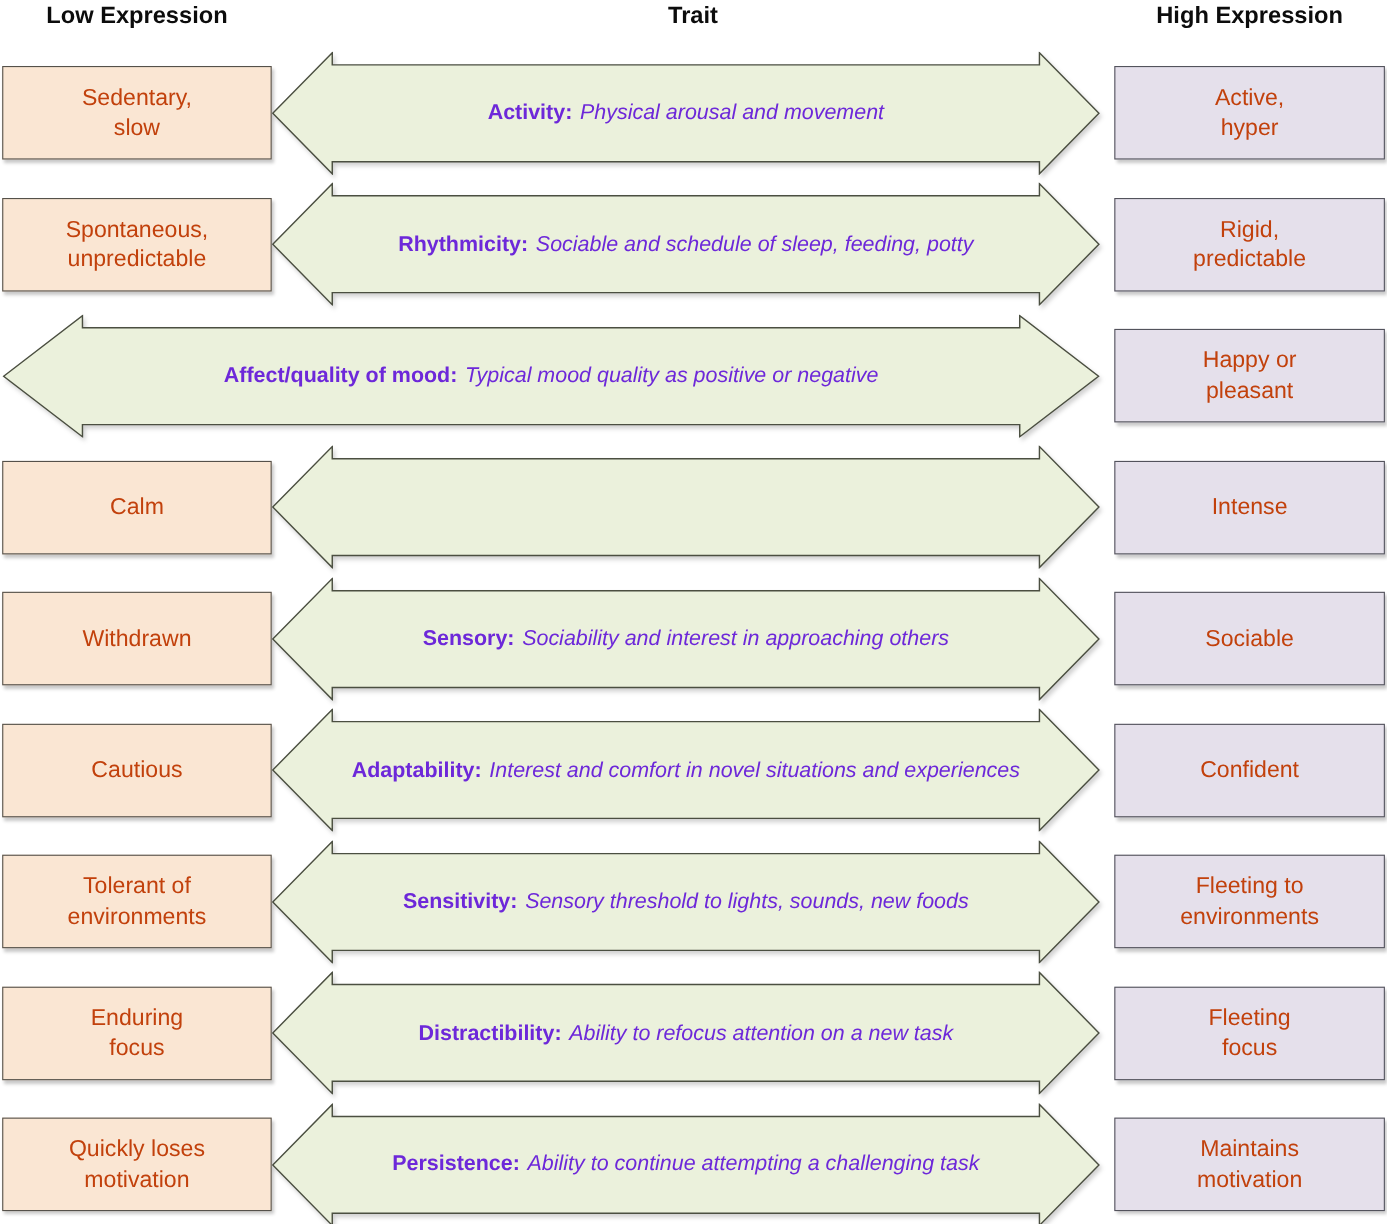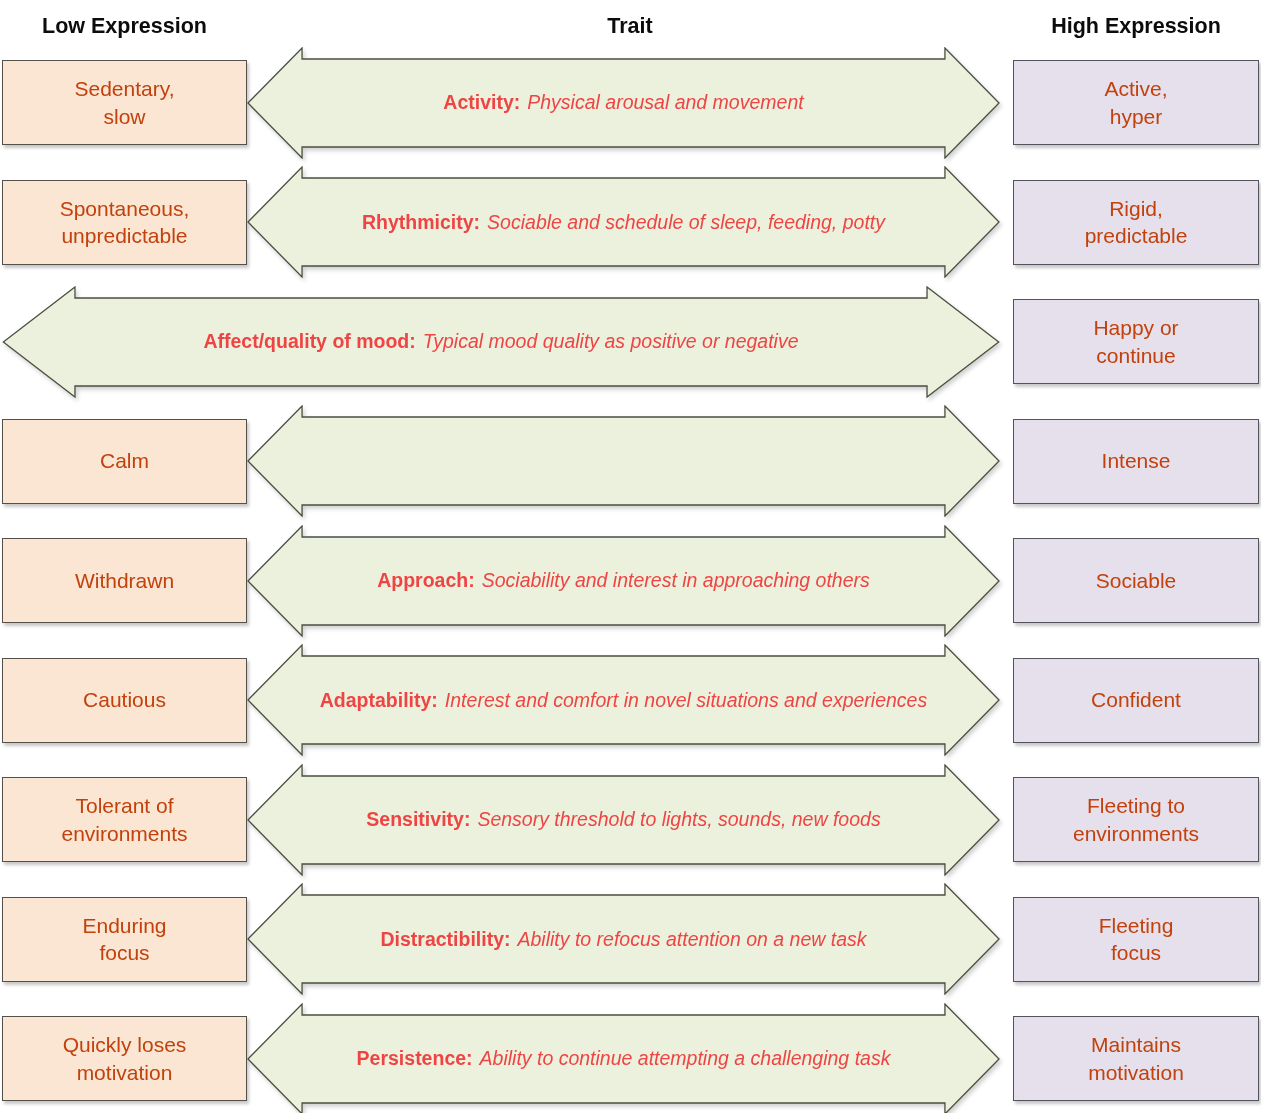--- a/index.html
+++ b/index.html
@@ -1,33 +1,33 @@
 <!DOCTYPE html>
 <html style="--low-box: #fae6d3; --high-box: #e5e0eb; --arrow: #ebf1dc;"><head>
 <meta charset="utf-8">
 <style>
   html,body{margin:0;padding:0;background:#ffffff;}
   body{width:1261px;height:1113px;overflow:hidden;font-family:"Liberation Sans",sans-serif;color:#111;}
   .diagram{position:relative;width:1261px;height:1113px;overflow:hidden;background:#fff;}
   .header{display:flex;height:43px;padding:0 2px;align-items:flex-start;}
-  .header-cell{display:flex;justify-content:center;padding-top:14px;font-weight:bold;font-size:21.5px;color:#0c0c0c;}
+  .header-cell{display:flex;justify-content:center;padding-top:2px;font-weight:bold;font-size:21.5px;color:#0c0c0c;}
   .header-cell.side{width:245px;flex:none;}
   .header-cell.side.right{width:246px;}
   .header-cell.mid{flex:1;}
   .rows{padding:0 2px;}
   .row{display:flex;align-items:center;height:119.5px;}
   .box{flex:none;width:245px;height:85px;box-sizing:border-box;display:flex;align-items:center;justify-content:center;
        text-align:center;white-space:pre-line;font-size:21px;line-height:1.32;color:#c2410c;
        border:1.6px solid #55514a;box-shadow:2px 3px 3px rgba(0,0,0,0.22);}
   .box.low{background:var(--low-box,#fae6d3);}
   .box.high{background:var(--high-box,#e5e0eb);border-color:#53535c;width:246px;margin-left:13px;}
   .arrow-cell{flex:1;position:relative;height:112px;display:flex;align-items:center;justify-content:center;}
   .arrow-cell svg{position:absolute;left:0;top:0;width:100%;height:100%;filter:drop-shadow(2px 3px 2px rgba(0,0,0,0.18));}
   .arrow-cell polygon{fill:var(--arrow,#ebf1dc);stroke:#4b4f41;stroke-width:1.3;vector-effect:non-scaling-stroke;}
-  .arrow-text{position:relative;z-index:1;text-align:right;font-size:19.5px;padding:0 62px;color:#ef4444;}
+  .arrow-text{position:relative;z-index:1;text-align:right;font-size:19.5px;padding:0 62px;color:#6d28d9;}
   .trait{font-weight:bold;margin-right:7px;}
   .desc{font-style:italic;}
 </style>
 </head>
 <body>
 
 <div class="diagram">
   <div class="header">
     <div class="header-cell side">Low Expression</div>
     <div class="header-cell mid">Trait</div>
@@ -63,40 +63,40 @@
     </div>
 
     <div class="row">
       <div class="arrow-cell">
         <svg viewBox="0 0 766 112" preserveAspectRatio="none">
             <polygon points="1,56 56,1 56,12 710,12 710,1 765,56 710,111 710,100 56,100 56,111"></polygon>
           </svg>
         <div class="arrow-text"><span class="trait">Affect/quality of mood:</span><span class="desc">Typical mood quality as positive or negative</span></div>
       </div>
       <div class="box high">Happy or
-continue</div>
+pleasant</div>
     </div>
 
     <div class="row">
       <div class="box low">Calm</div>
       <div class="arrow-cell">
         <svg viewBox="0 0 766 112" preserveAspectRatio="none">
             <polygon points="1,56 56,1 56,12 710,12 710,1 765,56 710,111 710,100 56,100 56,111"></polygon>
           </svg>
       </div>
       <div class="box high">Intense</div>
     </div>
 
     <div class="row">
       <div class="box low">Withdrawn</div>
       <div class="arrow-cell">
         <svg viewBox="0 0 766 112" preserveAspectRatio="none">
             <polygon points="1,56 56,1 56,12 710,12 710,1 765,56 710,111 710,100 56,100 56,111"></polygon>
           </svg>
-        <div class="arrow-text"><span class="trait">Approach:</span><span class="desc">Sociability and interest in approaching others</span></div>
+        <div class="arrow-text"><span class="trait">Sensory:</span><span class="desc">Sociability and interest in approaching others</span></div>
       </div>
       <div class="box high">Sociable</div>
     </div>
 
     <div class="row">
       <div class="box low">Cautious</div>
       <div class="arrow-cell">
         <svg viewBox="0 0 766 112" preserveAspectRatio="none">
             <polygon points="1,56 56,1 56,12 710,12 710,1 765,56 710,111 710,100 56,100 56,111"></polygon>
           </svg>

